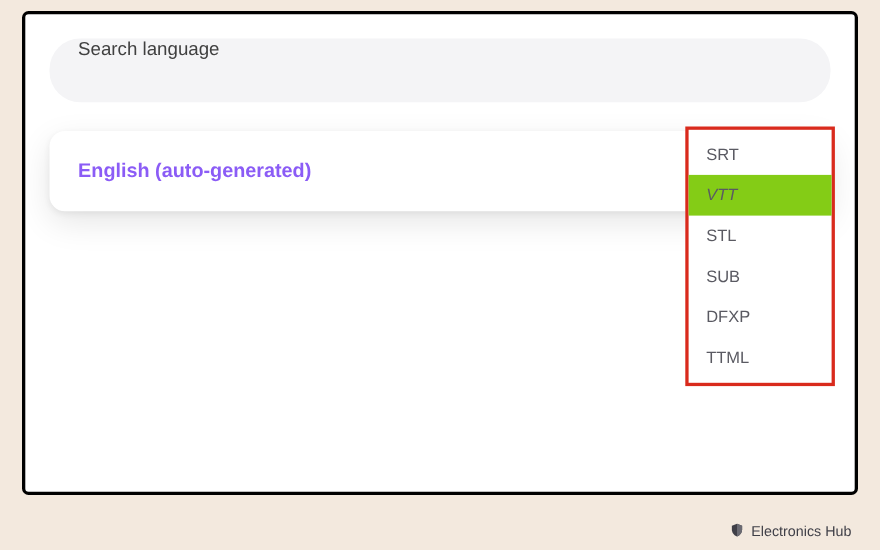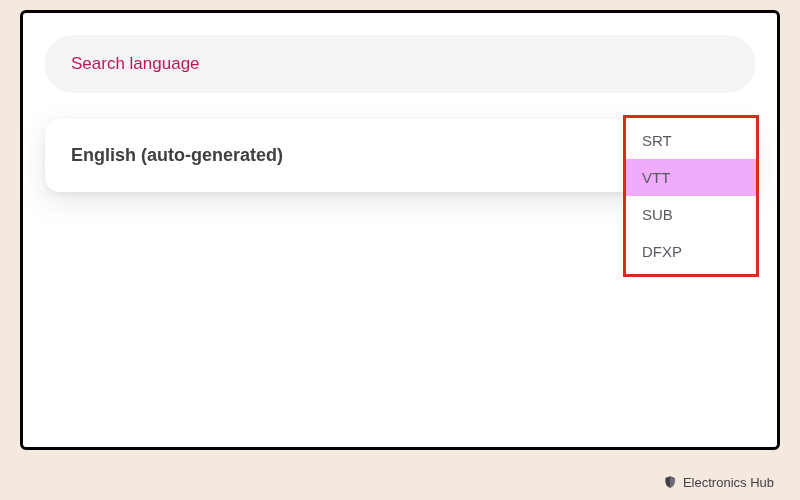--- a/index.html
+++ b/index.html
@@ -19,62 +19,63 @@
     border: 3px solid #000;
     border-radius: 6px;
     padding: 22px 22px 0 22px;
   }
   .search-bar {
     width: 100%;
     height: 58px;
     background: #f4f4f6;
     border-radius: 28px;
     display: flex;
-    align-items: center;
+    align-items: flex-start;
     padding: 0 26px;
-    color: #be185d;
+    color: #404040;
     font-size: 17px;
   }
   .lang-card {
     margin-top: 26px;
     width: 100%;
     background: #ffffff;
     border-radius: 14px;
     box-shadow: 0 10px 30px rgba(0,0,0,0.10), 0 2px 6px rgba(0,0,0,0.06);
     padding: 26px 26px;
     display: flex;
     align-items: center;
     justify-content: space-between;
     position: relative;
   }
   .lang-label {
     font-weight: 700;
     font-size: 18px;
-    color: #404040;
+    color: #8b5cf6;
   }
   .format-dropdown {
     position: absolute;
     top: -4px;
     right: -4px;
     width: 136px;
     border: 3px solid #d92a1c;
     background: #fff;
     padding: 4px 0 4px 0;
   }
   .format-item {
     height: 37px;
     display: flex;
     align-items: center;
     padding: 0 16px;
     font-size: 15px;
     color: #5a5a62;
     cursor: pointer;
   }
   .format-item.hover {
-    background: #f0abfc;
+    background: #84cc16;
+    font-style: italic;
   }
   .watermark {
     position: absolute;
     right: 26px;
     bottom: 10px;
     display: flex;
     align-items: flex-start;
     gap: 6px;
     color: #3f3f47;
     font-size: 13px;
@@ -103,24 +104,30 @@
 
     <div class="format-dropdown" id="format-dropdown">
 
     <div class="format-item">
           <span>SRT</span>
         </div>
         <div class="format-item hover">
           <span>VTT</span>
         </div>
         <div class="format-item">
+          <span>STL</span>
+        </div>
+        <div class="format-item">
           <span>SUB</span>
         </div>
         <div class="format-item">
           <span>DFXP</span>
+        </div>
+        <div class="format-item">
+          <span>TTML</span>
         </div>
       </div>
   </div>
 
 </div>
 
 <div class="watermark">
   <span class="wm-icon">
     <svg viewBox="0 0 24 24" width="14" height="14" fill="#3f3f47">
       <path d="M12 2 L20 5 V11 C20 16 16.5 20.5 12 22 C7.5 20.5 4 16 4 11 V5 Z" fill="#3f3f47"></path>

